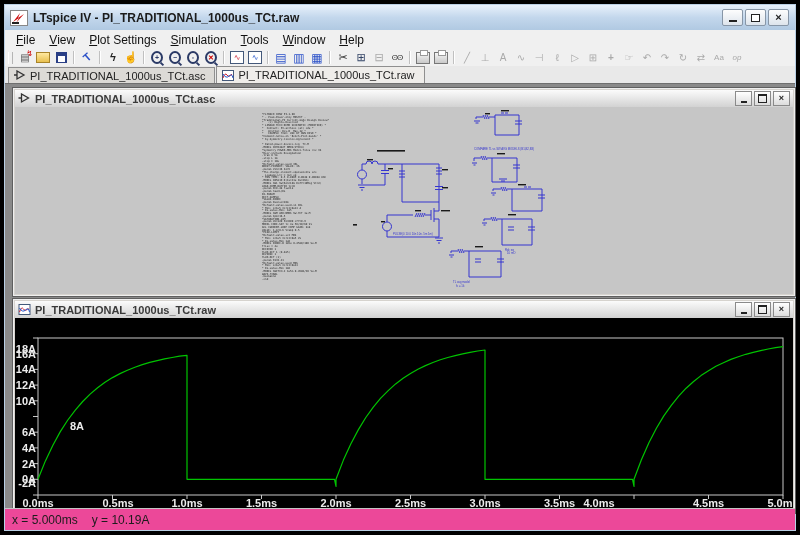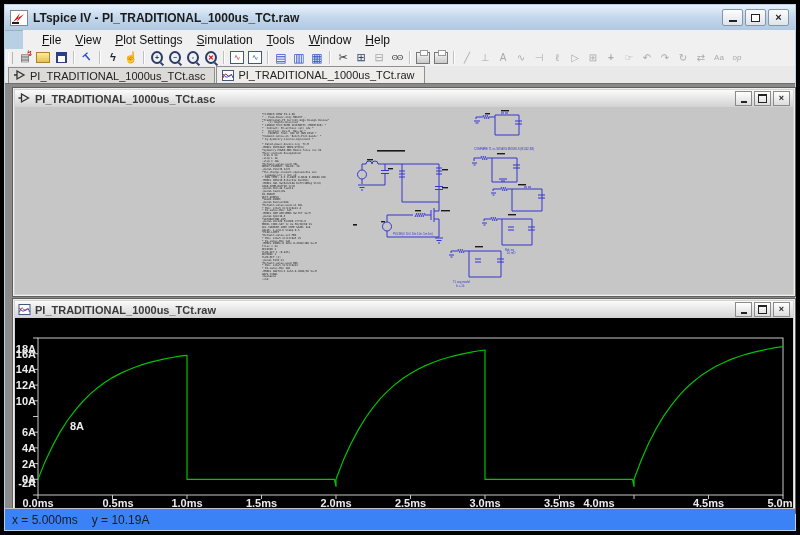--- a/index.html
+++ b/index.html
@@ -12,21 +12,21 @@
   .app-icon svg{position:absolute;inset:0;}
   .title-text{font-size:12px;font-weight:700;color:#1b1b1b;}
   .winbtns{margin-left:auto;display:flex;gap:2px;margin-right:6px;}
   .wbtn{width:19px;height:15px;border:1px solid #8796a7;border-radius:2px;
     background:linear-gradient(#fdfdfd,#dde4ec);display:flex;align-items:center;justify-content:center;
     font-size:11px;font-weight:700;color:#222;line-height:1;}
   .wbtn .minbar{width:8px;height:2px;background:#222;margin-top:7px;}
   .wbtn .restore{width:7px;height:6px;border:1px solid #222;position:relative;background:#fff;}
   .wbtn .restore:before{content:"";position:absolute;left:2px;top:-3px;width:7px;height:6px;border:1px solid #222;z-index:-1;}
   
-  .menubar{position:absolute;left:1px;right:1px;top:26px;height:19px;background:#f0f0f0;display:flex;align-items:center;padding-left:12px;border-bottom:1px solid #e2e2e2;margin-left:18px;}
+  .menubar{position:absolute;left:1px;right:1px;top:26px;height:19px;background:#f0f0f0;display:flex;align-items:center;padding-left:4px;border-bottom:1px solid #e2e2e2;}
   .menu-item{display:inline-block;padding:2px 7px;font-size:12px;color:#111;}
   .menu-item::first-letter{text-decoration:underline;}
   
   .toolbar{position:absolute;left:1px;right:1px;top:45px;height:17px;background:#f0f0f0;display:flex;align-items:center;border-bottom:1px solid #d8d8d8;padding-left:2px;}
   .grip{width:3px;height:12px;border-left:1px solid #fff;border-right:1px solid #b5b5b5;margin:0 3px 0 1px;}
   .tsep{width:1px;height:13px;background:#c0c0c0;border-right:1px solid #fff;margin:0 3px;}
   .tbtn{width:18px;height:15px;display:flex;align-items:center;justify-content:center;font-size:10px;line-height:1;position:relative;color:#333;}
   .tbtn:before{line-height:1;}
   .ic-new:before{content:"▤";color:#555;} .ic-new:after{content:"↯";color:#c00;position:absolute;font-size:8px;right:1px;top:0;}
   .ic-open:before{content:"";}
@@ -79,21 +79,21 @@
   .schem{background:#c6c6c6;}
   .netlist{position:absolute;left:247px;top:7px;margin:0;font-family:"DejaVu Sans Mono",monospace;
     font-size:2.6px;line-height:2.75px;color:#1a1a1a;white-space:pre;letter-spacing:0;}
   .schem svg{position:absolute;inset:0;}
   
   .wave{background:#000;}
   .legend{position:absolute;top:2px;left:0;right:0;text-align:center;font-size:11px;font-weight:700;color:#00c400;}
   .ylab{position:absolute;left:0;width:21px;text-align:right;font-size:11px;font-weight:700;color:#ececec;line-height:11px;}
   .xlab{position:absolute;top:179px;width:40px;text-align:center;font-size:11px;font-weight:700;color:#ececec;}
   
-  .statusbar{position:absolute;left:1px;right:1px;bottom:1px;height:21px;background:#3b82f6;border-top:1px solid #c4c4c4;
+  .statusbar{position:absolute;left:1px;right:1px;bottom:1px;height:21px;background:#ec4899;border-top:1px solid #c4c4c4;
     display:flex;align-items:center;font-size:12px;color:#1c1c1c;padding-left:7px;gap:14px;}
 </style>
 </head>
 <body>
 
 <div class="app">
 
   <div class="titlebar">
     <span class="app-icon">
       <svg viewBox="0 0 16 14">

